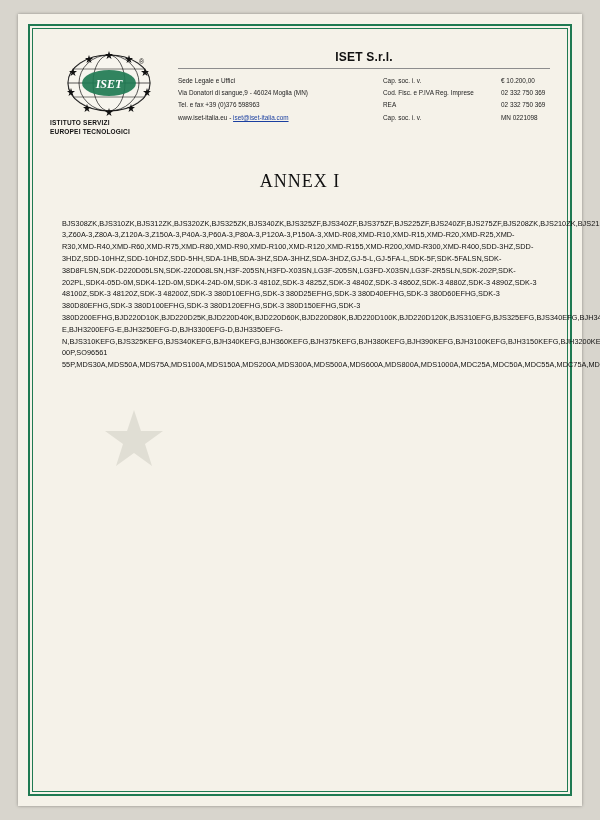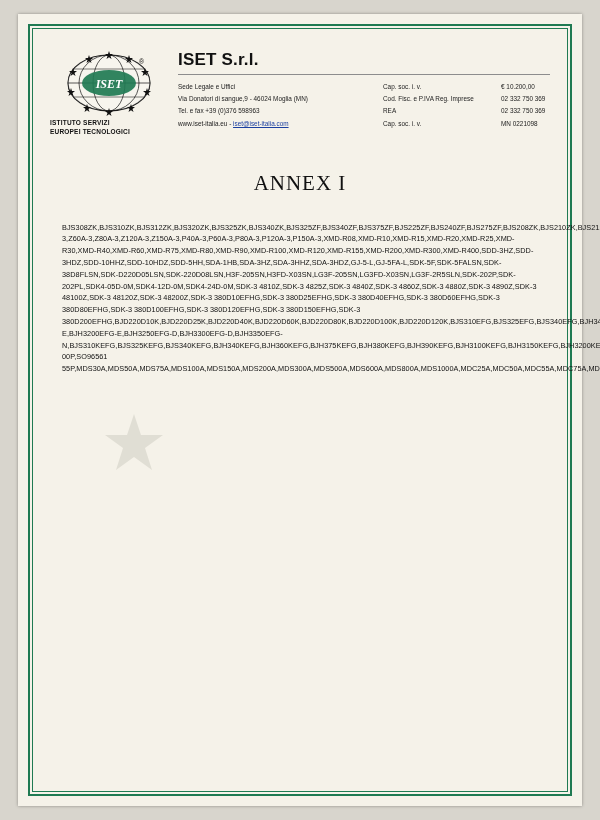--- a/index.html
+++ b/index.html
@@ -74,25 +74,26 @@
     letter-spacing: 0.2px;
     line-height: 1.35;
     margin-top: 3px;
   }
   .company-block {
     flex: 1 1 auto;
     padding-left: 10px;
     padding-top: 2px;
   }
   .company-name {
-    font-size: 17px;
+    font-size: 12px;
     font-weight: bold;
     color: #111;
     letter-spacing: 0.2px;
     margin-bottom: 2px;
+    text-align: center;
   }
   .company-rule {
     height: 1px;
     background: #8d8d8d;
     margin: 4px 0 6px 0;
   }
   .info-grid {
     display: flex;
     font-size: 6.4px;
     color: #222;
@@ -102,21 +103,21 @@
   .info-mid  { flex: 0 0 118px; }
   .info-right{ flex: 1 1 auto; text-align: left; }
   .info-row { white-space: nowrap; }
   .info-right .info-row { text-align: left; }
   .link { color: #1a3fa0; text-decoration: underline; }
 
   
   .title {
     text-align: center;
     font-family: "Liberation Serif", serif;
-    font-size: 21px;
+    font-size: 18px;
     letter-spacing: 1px;
     color: #111;
     margin-top: 34px;
     margin-bottom: 26px;
   }
 
   
   .body-wrap {
     position: relative;
     padding: 0 18px;

